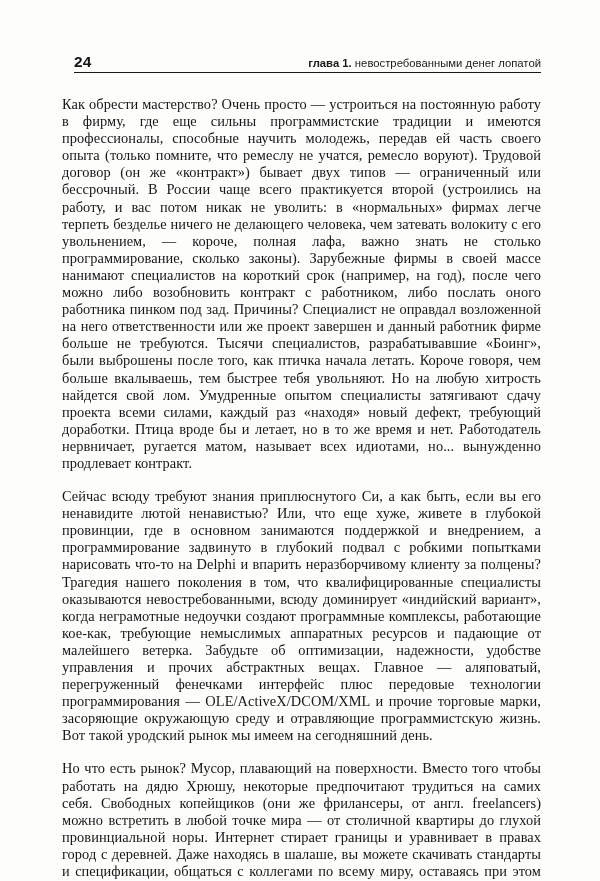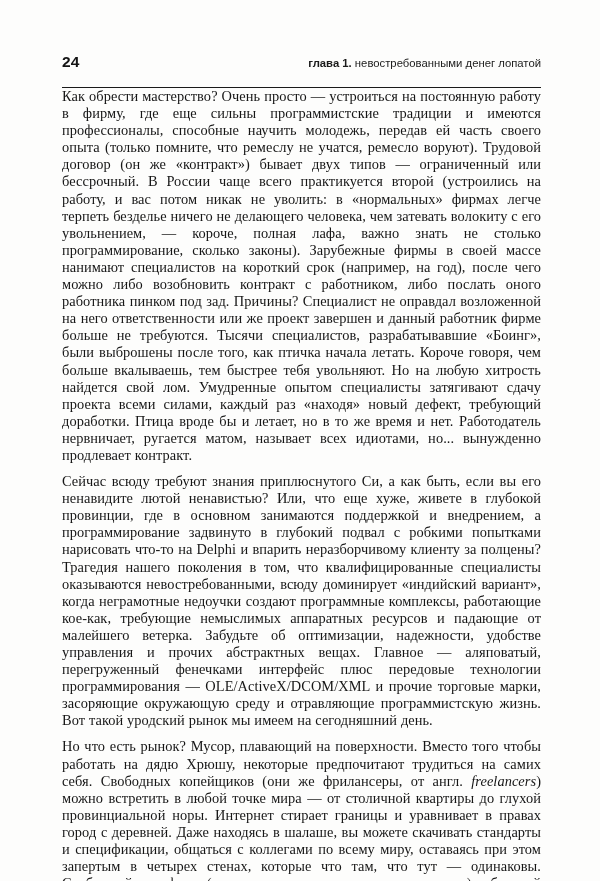--- a/index.html
+++ b/index.html
@@ -19,29 +19,29 @@
     position: relative;
     width: 600px;
     height: 881px;
     background: #fdfdfc;
     box-sizing: border-box;
   }
 
   
   .running-head {
     position: absolute;
-    left: 62px;
+    left: 74px;
     right: 59px;
     top: 47px;
     height: 22px;
     display: flex;
     align-items: flex-end;
     justify-content: space-between;
     border-bottom: 1.6px solid #1a1a1a;
-    padding-bottom: 18px;
+    padding-bottom: 3px;
   }
   .folio {
     font-family: "Liberation Sans", sans-serif;
     font-weight: bold;
     font-size: 15.5px;
     letter-spacing: 0.2px;
     line-height: 1;
     color: #141414;
   }
   .chapter-line {
@@ -57,36 +57,35 @@
   }
 
   
   .text-column {
     position: absolute;
     left: 62px;
     top: 80px;
     width: 479px;
   }
   .para {
-    margin: 8px 0 9px 0;
+    margin: 16px 0 9px 0;
     font-family: "Liberation Serif", serif;
     font-size: 14.4px;
     line-height: 17.1px;
     text-align: justify;
     text-justify: inter-word;
     hyphens: manual;
     color: #161616;
     letter-spacing: 0.06px;
     word-spacing: 0.2px;
   }
   .para:last-child {
     margin-bottom: 0;
   }
   .it {
-    font-style: italic;
   }
 </style>
 </head>
 <body>
 
 <div class="page">
 
   <div class="running-head">
     <span class="folio">24</span>
     <span class="chapter-line">

